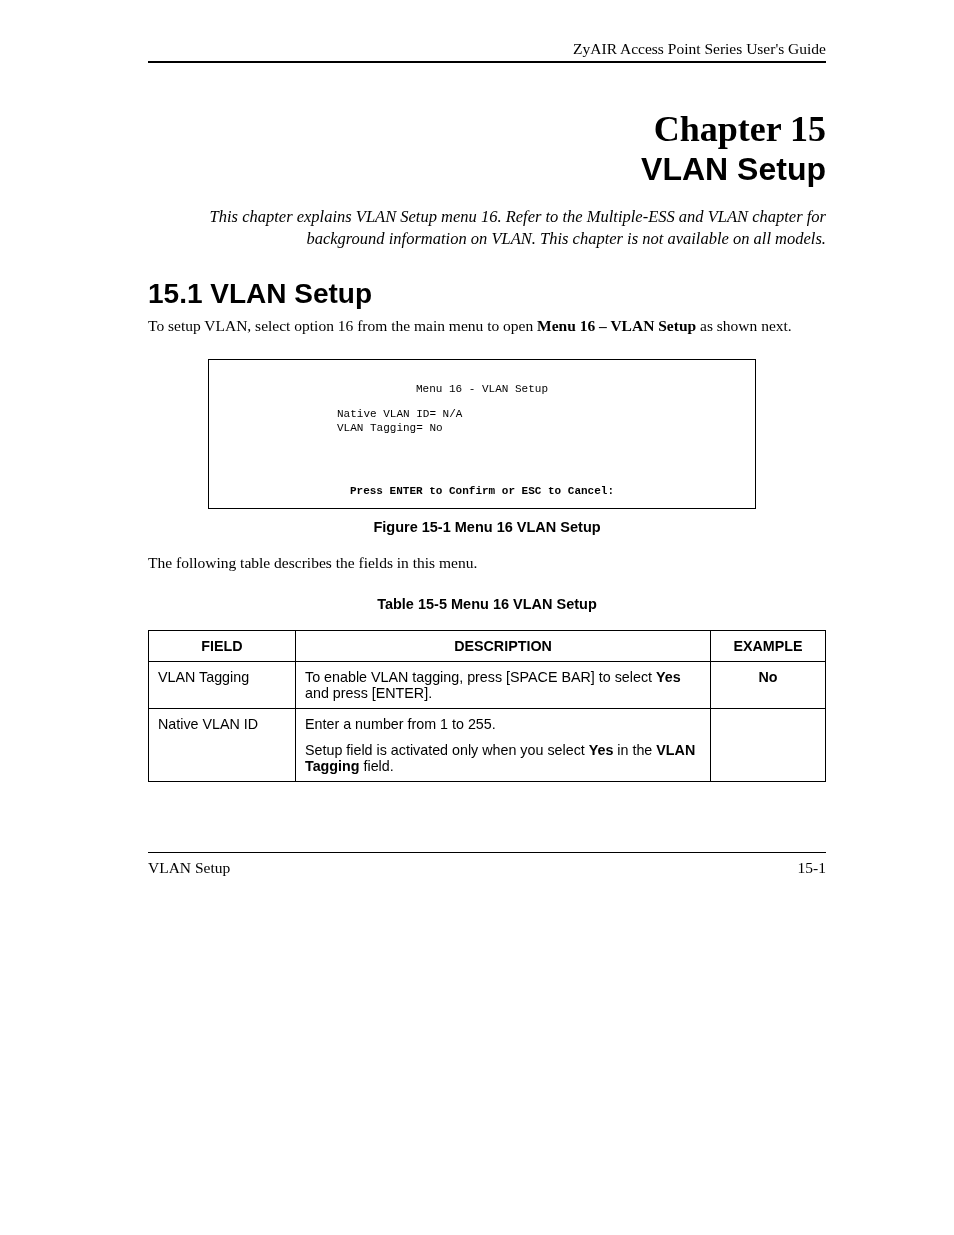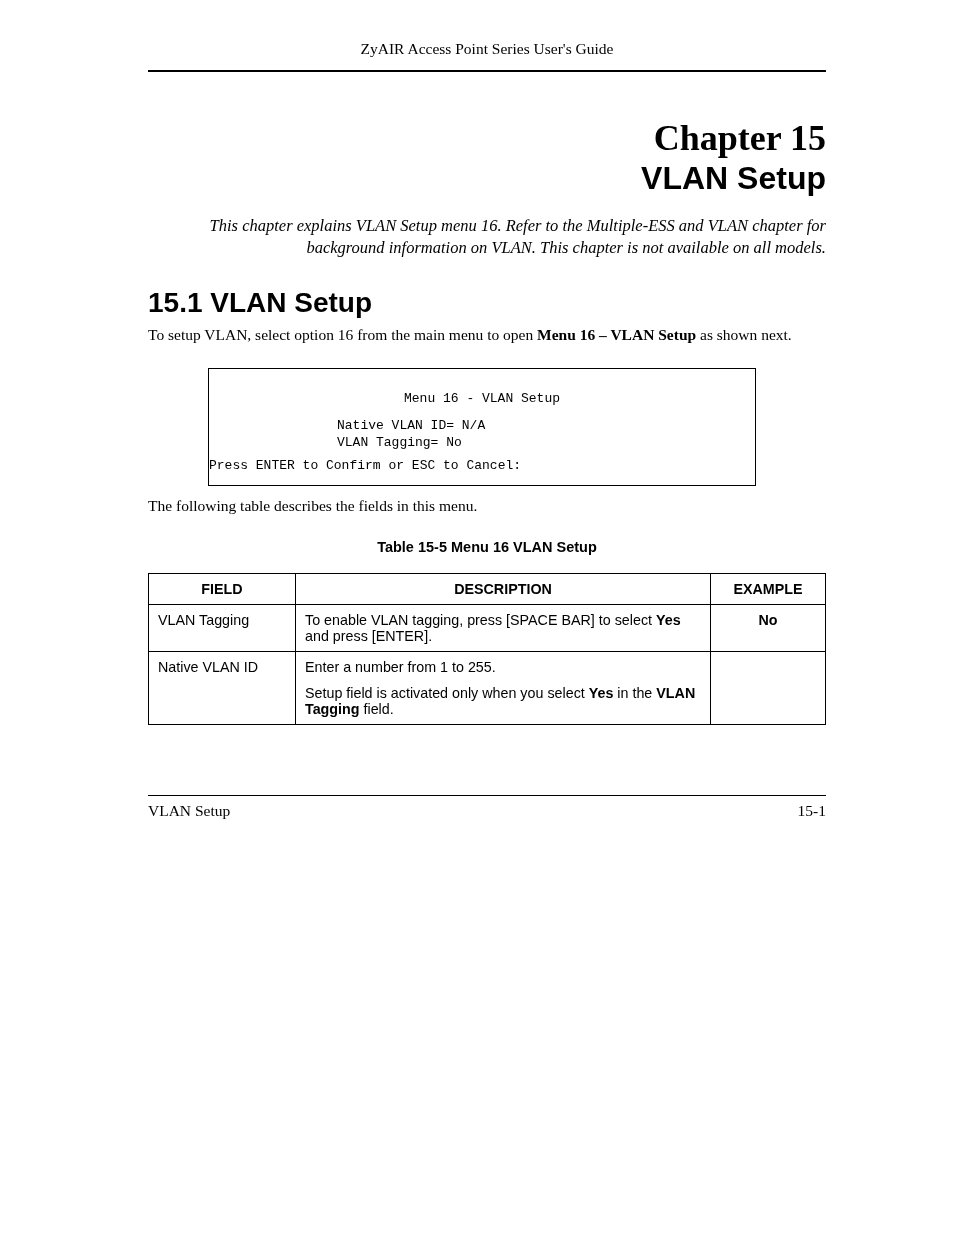--- a/index.html
+++ b/index.html
@@ -7,23 +7,23 @@
       background: #fff;
       margin: 0;
       padding: 0;
       width: 954px;
     }
     .page {
       padding: 40px 128px 40px 148px;
       box-sizing: border-box;
     }
     .header-text {
-      text-align: center;
+      text-align: right;
       font-size: 15.5px;
-      margin-bottom: 12px;
+      margin-bottom: 3px;
     }
     .header-rule {
       border: none;
       border-top: 2px solid #000;
       margin: 0 0 48px 0;
     }
     .chapter-title {
       text-align: right;
       font-size: 36px;
       font-family: 'Times New Roman', serif;
@@ -54,31 +54,31 @@
     }
     .body-text {
       font-size: 15.5px;
       margin-bottom: 22px;
       line-height: 1.35;
     }
     .terminal-box {
       border: 1.5px solid #000;
       margin: 0 auto 10px 60px;
       width: 548px;
-      height: 118px;
+      height: 150px;
       padding: 22px 10px 8px 10px;
       box-sizing: border-box;
       font-family: 'Courier New', monospace;
-      font-size: 13px;
+      font-size: 11px;
       line-height: 1.3;
       position: relative;
     }
     .terminal-title { text-align: center; margin-bottom: 10px; }
     .terminal-body { margin-left: 118px; }
-    .terminal-footer { position: absolute; bottom: 10px; left: 0; right: 0; }
+    .terminal-footer { text-align: center; position: absolute; bottom: 10px; left: 0; right: 0; font-weight: bold; }
     .figure-caption, .table-caption {
       text-align: center;
       font-family: Arial, Helvetica, sans-serif;
       font-weight: bold;
       font-size: 14.5px;
       margin: 10px 0 18px 0;
     }
     table.fields {
       border-collapse: collapse;
       width: 100%;
@@ -129,20 +129,21 @@
 
   <div class="terminal-box">
     <div class="terminal-title">Menu 16 - VLAN Setup</div>
     <div class="terminal-body">
       <div>Native VLAN ID= N/A</div>
       <div>VLAN Tagging= No</div>
     </div>
     <div class="terminal-footer">Press ENTER to Confirm or ESC to Cancel:</div>
   </div>
 
+  <div class="figure-caption">Figure 15-1 Menu 16 VLAN Setup</div>
 
   <div class="body-text">The following table describes the fields in this menu.</div>
 
   <div class="table-caption">Table 15-5 Menu 16 VLAN Setup</div>
 
   <table class="fields">
     <thead>
       <tr>
         <th style="width:128px;">FIELD</th>
         <th>DESCRIPTION</th>

